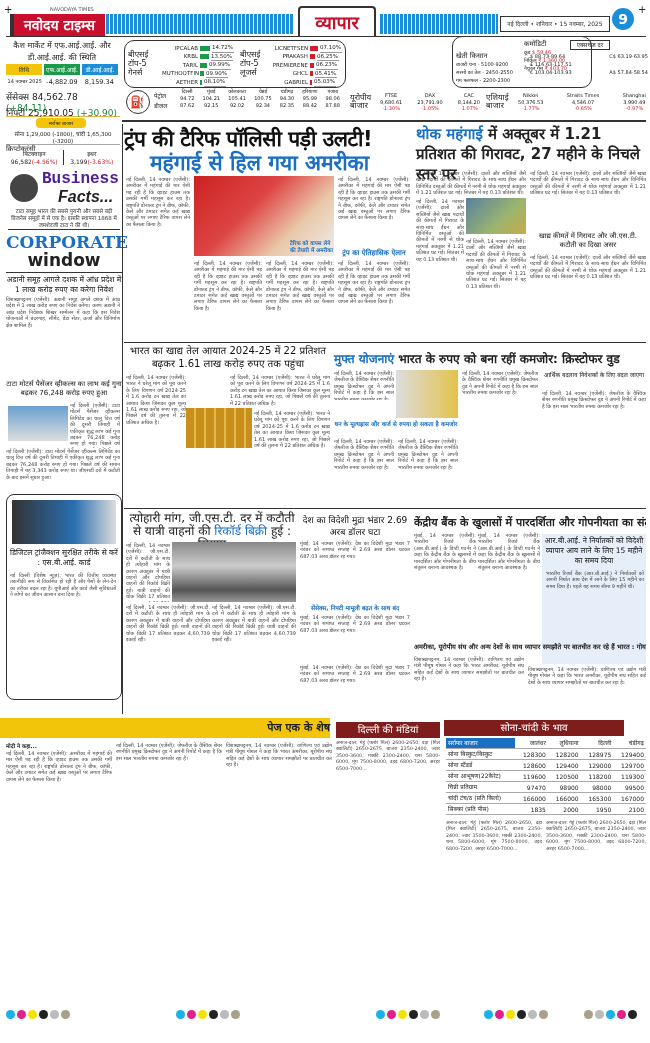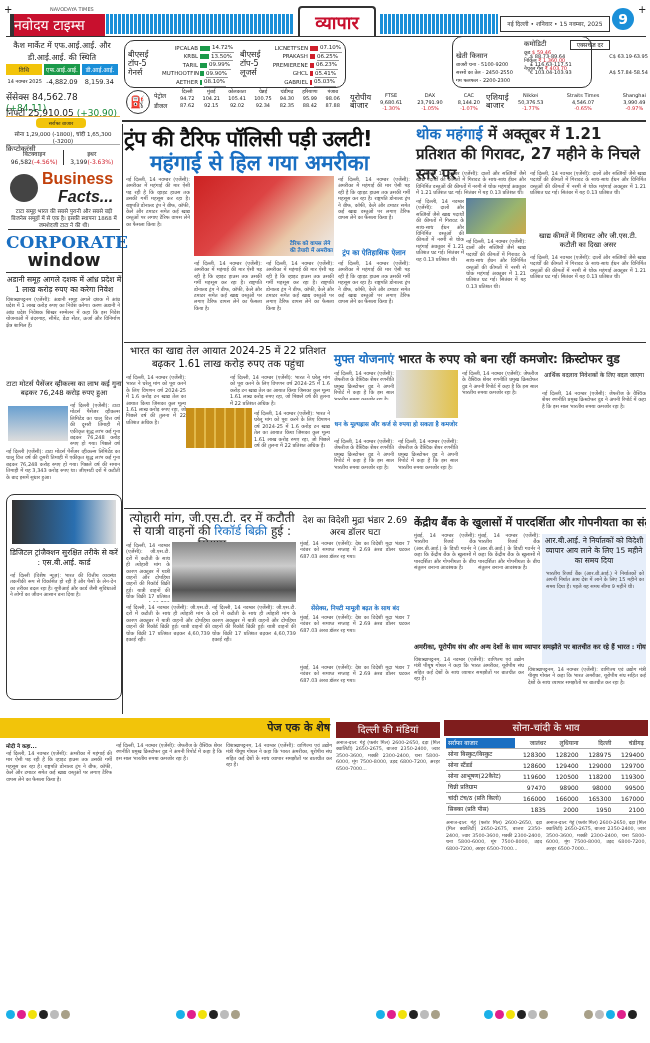--- a/index.html
+++ b/index.html
@@ -1,18 +1,18 @@
 <!DOCTYPE html>
 <html><head>
 <meta charset="utf-8">
 <style>
 *{box-sizing:border-box;margin:0;padding:0}
 body{width:650px;height:1043px;background:#fff;font-family:"DejaVu Sans",sans-serif;color:#222;overflow:hidden;position:relative}
 .abs{position:absolute}
-.logo{left:10px;top:14px;width:95px;height:22px;background:#c8102e;color:#fff;font-weight:normal;font-size:14px;line-height:22px;border-left:4px solid #333}
+.logo{left:10px;top:14px;width:95px;height:22px;background:#c8102e;color:#fff;font-weight:bold;font-size:14px;text-align:center;line-height:22px;border-left:4px solid #333}
 .logo-sm{left:50px;top:6px;font-size:5px;color:#555}
 .barcode{top:14px;height:20px;background:repeating-linear-gradient(90deg,#1a8fd8 0 3px,#fff 3px 4px)}
 .section-tab{left:298px;top:6px;width:78px;height:30px;border:2px solid #333;border-bottom:none;background:#fff;color:#c8102e;font-size:18px;font-weight:bold;text-align:center;line-height:30px;border-radius:4px 4px 0 0}
 .dateline{left:500px;top:16px;width:110px;height:16px;border:1px solid #333;font-size:6px;line-height:14px;text-align:center;color:#333}
 .pageno{left:612px;top:8px;width:22px;height:22px;border-radius:50%;background:#1a8fd8;color:#fff;font-weight:bold;font-size:14px;text-align:center;line-height:22px}
 .cash-title{left:6px;top:40px;width:112px;font-size:8px;text-align:center;line-height:12px}
 .fii-row{left:6px;top:64px;width:112px;display:flex;gap:2px}
 .fii-row div{flex:1;font-size:6px;text-align:center;height:11px;line-height:11px;color:#fff}
 .fii-vals{left:6px;top:78px;width:112px;display:flex;font-size:6.5px}
 .fii-vals span{flex:1;text-align:center}
@@ -254,21 +254,21 @@
   <div style="flex:1;border-right:1px solid #333">
       <div>बिटक्वाइन</div>
       <div><span>96,582</span><span class="red">(-4.56%)</span></div>
     </div>
   <div style="flex:1">
       <div>इथर</div>
       <div><span>3,199</span><span class="red">(-3.63%)</span></div>
     </div>
 </div>
 <div class="abs" style="left:10px;top:174px;width:28px;height:28px;background:#444;border-radius:50%"></div>
-<div class="abs" style="left:42px;top:170px;font-size:16px;font-weight:bold;color:#c2410c;font-family:Liberation Sans, sans-serif">Business</div>
+<div class="abs" style="left:42px;top:170px;font-size:16px;font-weight:bold;color:#4c1d95;font-family:Liberation Mono, monospace">Business</div>
 <div class="abs" style="left:58px;top:188px;font-size:16px;font-style:italic;font-weight:bold;font-family:Liberation Sans, sans-serif">Facts...</div>
 <div class="abs text-col" style="left:8px;top:208px;width:112px;font-size:5.5px;line-height:7px;text-align:center;border-bottom:1px solid #333;color:#333">टाटा समूह भारत की सबसे पुरानी और सबसे बड़ी बिजनेस समूहों में से एक है। इसकी स्थापना 1868 में जमशेदजी टाटा ने की थी।</div>
 <div class="abs" style="left:6px;top:232px;width:116px;font-size:17px;font-weight:bold;color:#1a6fc2;text-align:center;font-family:'DejaVu Serif',serif">CORPORATE</div>
 <div class="abs" style="left:6px;top:250px;width:116px;font-size:17px;font-weight:bold;text-align:center">window</div>
 <div class="abs sub-head" style="left:6px;top:272px;width:116px;font-size:7.5px;line-height:10px;font-weight:normal;border-top:1px solid #333;padding-top:2px">अडानी समूह आगले दशक में आंध्र प्रदेश में 1 लाख करोड़ रुपए का करेगा निवेश</div>
 <div class="abs text-col" style="left:6px;top:296px;width:114px;height:82px">विशाखापट्टनम (एजेंसी): अडानी समूह अगले दशक में आंध्र प्रदेश में 1 लाख करोड़ रुपए का निवेश करेगा। करण अडानी ने आंध्र प्रदेश निवेशक शिखर सम्मेलन में कहा कि इस निवेश योजनाओं में बंदरगाह, सीमेंट, डेटा सेंटर, ऊर्जा और विनिर्माण क्षेत्र शामिल हैं।</div>
 <div class="abs sub-head" style="left:6px;top:380px;width:116px;font-size:7px;line-height:9px;font-weight:normal">टाटा मोटर्स पैसेंजर व्हीकल्स का लाभ कई गुना बढ़कर 76,248 करोड़ रुपए हुआ</div>
 <div class="abs img" style="left:8px;top:406px;width:60px;height:35px;background:linear-gradient(#6aa0d0,#ddd)"></div>
 <div class="abs text-col" style="left:70px;top:402px;width:50px;height:46px">नई दिल्ली (एजेंसी): टाटा मोटर्स पैसेंजर व्हीकल्स लिमिटेड का चालू वित्त वर्ष की दूसरी तिमाही में एकीकृत शुद्ध लाभ कई गुना बढ़कर 76,248 करोड़ रुपए हो गया। पिछले वर्ष की समान तिमाही में यह 3,343 करोड़ रुपए था। जीएसटी दरों में कटौती के बाद इसमें सुधार हुआ।</div>
 <div class="abs text-col" style="left:6px;top:448px;width:114px;height:40px">नई दिल्ली (एजेंसी): टाटा मोटर्स पैसेंजर व्हीकल्स लिमिटेड का चालू वित्त वर्ष की दूसरी तिमाही में एकीकृत शुद्ध लाभ कई गुना बढ़कर 76,248 करोड़ रुपए हो गया। पिछले वर्ष की समान तिमाही में यह 3,343 करोड़ रुपए था। जीएसटी दरों में कटौती के बाद इसमें सुधार हुआ।</div>
@@ -344,21 +344,21 @@
 
 <div class="abs yellow-band">पेज एक के शेष</div>
 <div class="abs" style="left:6px;top:742px;font-size:5.5px;font-weight:bold">मोदी ने कहा...</div>
 <div class="abs text-col" style="left:6px;top:750px;width:106px;height:258px">नई दिल्ली, 14 नवम्बर (एजेंसी): अमरीका में महंगाई की मार ऐसी पड़ रही है कि व्हाइट हाउस तक उसकी गर्मी महसूस कर रहा है। राष्ट्रपति डोनाल्ड ट्रंप ने बीफ, कॉफी, केले और टमाटर समेत कई खाद्य वस्तुओं पर लगाए टैरिफ वापस लेने का फैसला किया है।</div>
 <div class="abs text-col" style="left:116px;top:742px;width:106px;height:266px">नई दिल्ली, 14 नवम्बर (एजेंसी): जेफरीज के वैश्विक शेयर रणनीति प्रमुख क्रिस्टोफर वुड ने अपनी रिपोर्ट में कहा है कि इस साल भारतीय रुपया कमजोर रहा है।</div>
 <div class="abs text-col" style="left:226px;top:742px;width:106px;height:266px">विशाखापट्टनम, 14 नवम्बर (एजेंसी): वाणिज्य एवं उद्योग मंत्री पीयूष गोयल ने कहा कि भारत अमरीका, यूरोपीय संघ सहित कई देशों के साथ व्यापार समझौतों पर बातचीत कर रहा है।</div>
 
 <div class="abs band-blue" style="left:336px;top:722px;width:104px">दिल्ली की मंडियां</div>
 <div class="abs text-col" style="left:336px;top:740px;width:104px;height:268px;font-size:4.8px">अनाज-दाल: गेहूं (फ्लोर मिल) 2600-2650, दड़ा (मिल क्वालिटी) 2650-2675, बाजरा 2350-2400, ज्वार 3500-3600, मक्की 2300-2400, चना 5800-6000, मूंग 7500-8000, उड़द 6800-7200, अरहर 6500-7000...</div>
 
-<div class="abs band-blue" style="left:444px;top:720px;width:204px">सोना-चांदी के भाव</div>
+<div class="abs band-blue" style="left:444px;top:720px;width:180px">सोना-चांदी के भाव</div>
 <table class="abs gold-table" style="left:446px;top:738px;width:200px">
   <tbody>
       <tr>
     <td style="background:#1a6fc2;color:#fff">सर्राफा बाजार</td>
     <td class="num">जालंधर</td>
     <td class="num">लुधियाना</td>
     <td class="num">दिल्ली</td>
     <td class="num">चंडीगढ़</td>
   </tr>
   <tr>

